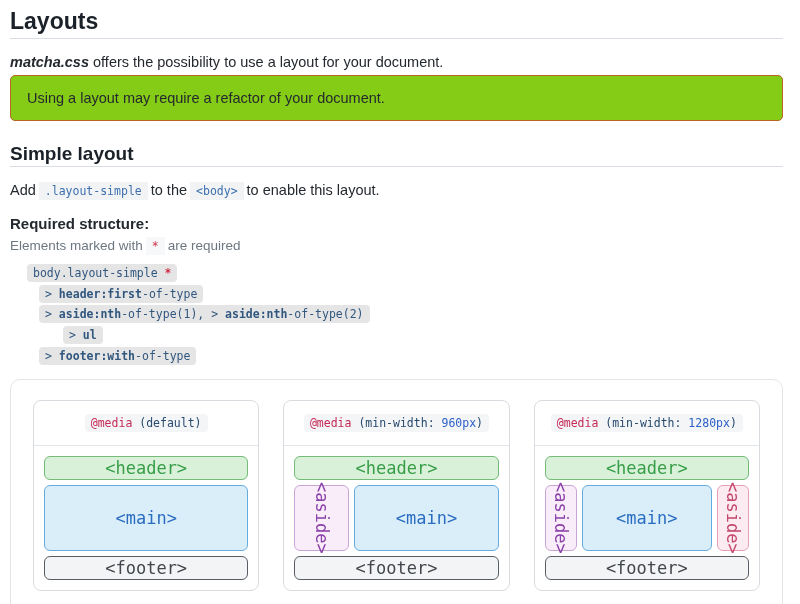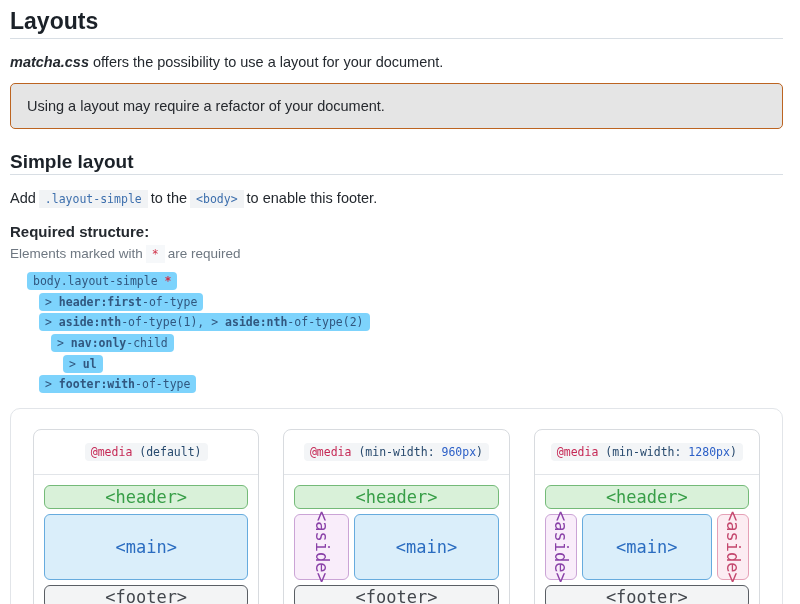--- a/index.html
+++ b/index.html
@@ -12,21 +12,21 @@
   .content { padding: 0 17px 0 10px; }
 
   h1.page-title {
     font-size: 23px; line-height: 26px; font-weight: bold; color: #1b2128;
     margin: 8px 0 0 0; padding-bottom: 4px; border-bottom: 1px solid #d8dee4;
   }
   p.intro { margin: 13px 0 0 0; font-size: 14.5px; line-height: 20px; }
   p.intro .app-name { font-weight: bold; font-style: italic; }
 
   .warning {
-    margin-top: 11px; background: #e5e5e5; border: 1px solid #bc6421;
+    margin-top: 3px; background: #84cc16; border: 1px solid #bc6421;
     border-radius: 5px; padding: 12px 16px; font-size: 14.5px; line-height: 20px;
     color: #26292e;
   }
 
   h2.section-title {
     font-size: 19px; line-height: 20px; font-weight: bold; color: #1b2128;
     margin: 23px 0 0 0; padding-bottom: 2px; border-bottom: 1px solid #d8dee4;
   }
 
   p.add-line { margin: 13px 0 0 0; font-size: 14.5px; line-height: 21px; }
@@ -36,21 +36,21 @@
     margin: 12px 3px; white-space: nowrap;
   }
   code.inline.star { color: #cf3148; background: #f6f8fa; }
 
   h3.req-label { font-size: 15px; line-height: 17px; font-weight: bold; margin: 13px 0 0 0; color: #24292f; }
   p.req-note { margin: 6px 0 0 0; font-size: 13.5px; line-height: 16px; color: #6e7781; }
 
   .structure { margin-top: 9px; font-family: "DejaVu Sans Mono", monospace; font-size: 11.5px; }
   .struct-line { height: 20.6px; display: flex; align-items: center; }
   .chip {
-    background: #7dd3fc; border-radius: 4px; padding: 2px 6px;
+    background: #e5e5e5; border-radius: 4px; padding: 2px 6px;
     color: #31577f; white-space: pre;
   }
   .chip .b { font-weight: bold; }
   .chip .star { color: #cf3148; font-weight: bold; }
 
   .demo {
     margin-top: 13px; border: 1px solid #e2e5e9; border-radius: 10px;
     padding: 20px 22px; height: 260px; background: #fff;
   }
   .cards { display: flex; gap: 24px; }
@@ -86,38 +86,35 @@
   <h1 class="page-title">Layouts</h1>
 
   <p class="intro"><span class="app-name">matcha.css</span><span> offers the possibility to use a layout for your document.</span></p>
 
   <div class="warning">
     <span>Using a layout may require a refactor of your document.</span>
   </div>
 
   <h2 class="section-title">Simple layout</h2>
 
-  <p class="add-line"><span>Add</span><code class="inline">.layout-simple</code><span>to the</span><code class="inline">&lt;body&gt;</code><span>to enable this footer.</span></p>
+  <p class="add-line"><span>Add</span><code class="inline">.layout-simple</code><span>to the</span><code class="inline">&lt;body&gt;</code><span>to enable this layout.</span></p>
 
   <h3 class="req-label">Required structure:</h3>
 
   <p class="req-note"><span>Elements marked with</span><code class="inline star">*</code><span>are required</span></p>
 
   <div class="structure" id="structure-block">
       <div class="struct-line" style="padding-left: 17px;">
         <span class="chip"><span>body.layout-simple</span><span class="star"> *</span></span>
       </div>
       <div class="struct-line" style="padding-left: 29px;">
         <span class="chip"><span>&gt; </span><span class="b">header:first</span><span>-of-type</span></span>
       </div>
       <div class="struct-line" style="padding-left: 29px;">
         <span class="chip"><span>&gt; </span><span class="b">aside:nth</span><span>-of-type(1), </span><span>&gt; </span><span class="b">aside:nth</span><span>-of-type(2)</span></span>
-      </div>
-      <div class="struct-line" style="padding-left: 41px;">
-        <span class="chip"><span>&gt; </span><span class="b">nav:only</span><span>-child</span></span>
       </div>
       <div class="struct-line" style="padding-left: 53px;">
         <span class="chip"><span>&gt; </span><span class="b">ul</span></span>
       </div>
       <div class="struct-line" style="padding-left: 29px;">
         <span class="chip"><span>&gt; </span><span class="b">footer:with</span><span>-of-type</span></span>
       </div>
     </div>
 
   <div class="demo">

